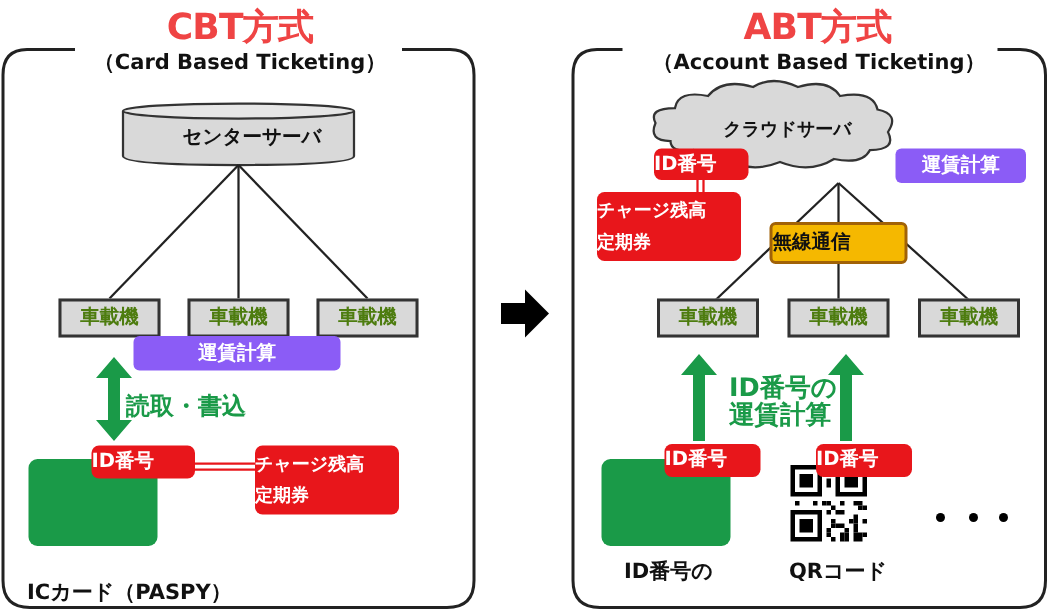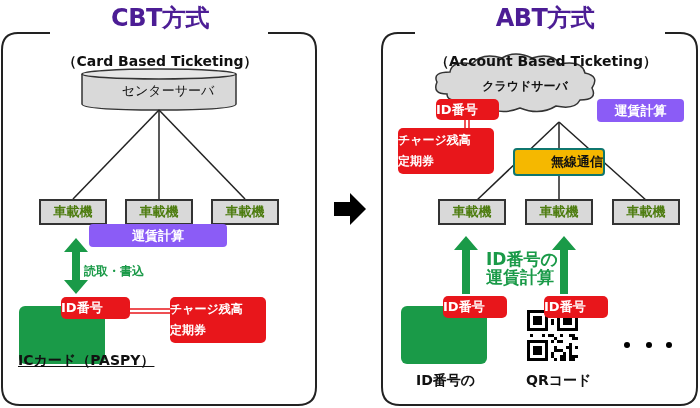--- a/index.html
+++ b/index.html
@@ -1,24 +1,24 @@
 <!DOCTYPE html>
 <html><head>
 <meta charset="utf-8">
 <style>
   html,body{margin:0;padding:0;background:#fff;}
   body{width:700px;height:408px;position:relative;overflow:hidden;font-family:"DejaVu Sans","Liberation Sans",sans-serif;}
   .abs{position:absolute;}
-  .title{font-weight:bold;font-size:24px;color:#4c1d95;text-align:center;letter-spacing:-0.5px;}
-  .subtitle{font-weight:bold;font-size:14px;color:#111;text-align:center;margin-top:20px;}
+  .title{font-weight:bold;font-size:24px;color:#ef4444;text-align:center;letter-spacing:-0.5px;}
+  .subtitle{font-weight:bold;font-size:14px;color:#111;text-align:center;}
   .terminal{position:absolute;width:68px;height:26px;background:#d9d9d9;border:2px solid #333;box-sizing:border-box;font-weight:bold;font-size:13px;line-height:22px;text-align:center;color:#4d7c0f;}
   .blue{position:absolute;background:#8b5cf6;color:#fff;font-weight:bold;font-size:13px;text-align:center;border-radius:4px;}
   .red{position:absolute;background:#e8161b;color:#fff;font-weight:bold;font-size:13px;text-align:left;border-radius:5px;}
-  .yellow{position:absolute;background:#f5b800;border:2px solid #0f766e;box-sizing:border-box;color:#111;font-weight:bold;font-size:13px;text-align:right;border-radius:4px;}
-  .green-text{position:absolute;color:#1a9a48;font-weight:bold;font-size:12px;line-height:18px;}
+  .yellow{position:absolute;background:#f5b800;border:2px solid #a16207;box-sizing:border-box;color:#111;font-weight:bold;font-size:13px;text-align:left;border-radius:4px;}
+  .green-text{position:absolute;color:#1a9a48;font-weight:bold;font-size:16px;line-height:18px;}
   .card{position:absolute;background:#1a9a48;border-radius:6px;}
   .label{position:absolute;font-weight:bold;font-size:14px;color:#111;}
   svg{position:absolute;left:0;top:0;}
 </style>
 </head>
 <body>
 
 <svg width="700" height="408">
 
   <path d="M50,33 L18,33 Q2,33 2,50 L2,387 Q2,405 20,405 L298,405 Q316,405 316,387 L316,50 Q316,33 300,33 L268,33" fill="none" stroke="#222" stroke-width="2"></path>
@@ -121,36 +121,36 @@
       <rect x="533" y="346" width="9" height="9" fill="#000"></rect>
     </g>
 
   <circle cx="627" cy="345" r="3" fill="#000"></circle>
   <circle cx="649" cy="345" r="3" fill="#000"></circle>
   <circle cx="669" cy="345" r="3" fill="#000"></circle>
 </svg>
 
 <div class="abs title" style="left:60px;top:2px;width:200px;">CBT方式</div>
 <div class="abs subtitle" style="left:40px;top:33px;width:240px;">（Card Based Ticketing）</div>
-<div class="abs" style="left:82px;top:82px;width:172px;text-align:center;font-weight:normal;font-size:13px;color:#111;">センターサーバ</div>
+<div class="abs" style="left:82px;top:82px;width:172px;text-align:center;font-weight:bold;font-size:13px;color:#111;">センターサーバ</div>
 
 <div class="terminal" style="left:39px;top:199px;">車載機</div>
 <div class="terminal" style="left:125px;top:199px;">車載機</div>
 <div class="terminal" style="left:211px;top:199px;">車載機</div>
 <div class="blue" style="left:89px;top:224px;width:138px;height:23px;line-height:23px;">運賃計算</div>
 
 <div class="green-text" style="left:84px;top:262px;">読取・書込</div>
 
 <div class="card" style="left:19px;top:306px;width:86px;height:58px;"></div>
 <div class="red" style="left:61px;top:297px;width:69px;height:22px;line-height:22px;">ID番号</div>
 <div class="red" style="left:170px;top:297px;width:96px;height:46px;font-size:12px;line-height:21px;padding-top:2px;box-sizing:border-box;">
   <div>チャージ残高</div>
   <div>定期券</div>
 </div>
-<div class="label" style="left:18px;top:352px;text-decoration:underline;">ICカード（PASPY）</div>
+<div class="label" style="left:18px;top:386px;">ICカード（PASPY）</div>
 
 <div class="abs title" style="left:440px;top:2px;width:210px;">ABT方式</div>
 <div class="abs subtitle" style="left:411px;top:33px;width:270px;">（Account Based Ticketing）</div>
 <div class="abs" style="left:470px;top:78px;width:110px;text-align:center;font-weight:bold;font-size:12px;color:#111;">クラウドサーバ</div>
 
 <div class="red" style="left:436px;top:99px;width:63px;height:21px;line-height:21px;">ID番号</div>
 <div class="red" style="left:398px;top:128px;width:96px;height:46px;font-size:12px;line-height:21px;padding-top:2px;box-sizing:border-box;">
   <div>チャージ残高</div>
   <div>定期券</div>
 </div>

